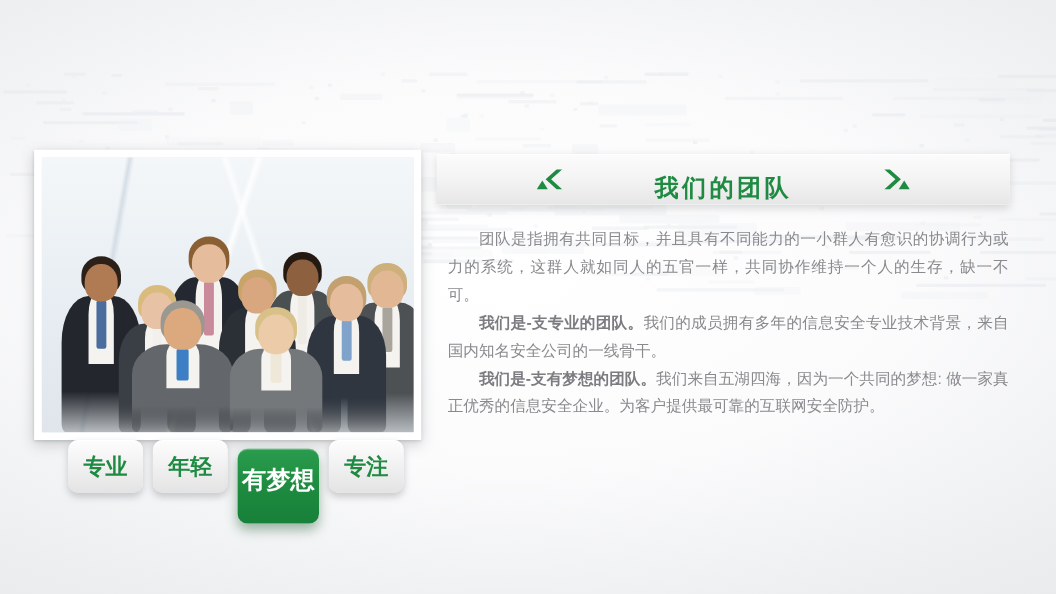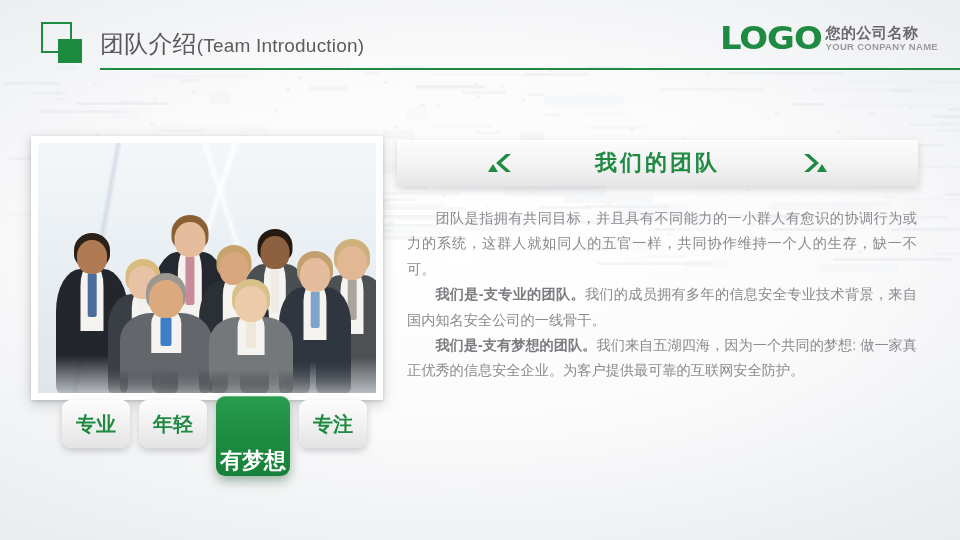--- a/index.html
+++ b/index.html
@@ -250,21 +250,21 @@
   .banner {
     position: absolute;
     left: 397px;
     top: 140px;
     width: 521px;
     height: 46px;
     background: linear-gradient(180deg, #fcfcfc 0%, #f4f4f4 48%, #e6e6e6 100%);
     box-shadow: 0 3px 8px rgba(110,115,120,0.28), inset 0 1px 0 #ffffff;
     z-index: 5;
     display: flex;
-    align-items: center;
+    align-items: flex-end;
     justify-content: center;
   }
   .banner-title {
     font-size: 22px;
     font-weight: 700;
     color: #1f8a42;
     letter-spacing: 3px;
   }
   .chev {
     position: absolute;
@@ -528,38 +528,20 @@
       <div class="tx-blob" style="left: 406.033px; top: 41.2533px; width: 20.8866px; height: 12.7719px; opacity: 0.426422;"></div>
       <div class="tx-line" style="left: 267.635px; top: 163.113px; width: 125.821px; opacity: 0.449551;"></div>
       <div class="tx-line" style="left: 648.408px; top: 162.314px; width: 61.9599px; opacity: 0.314194;"></div>
       <div class="tx-line" style="left: 497.618px; top: 120.642px; width: 96.5678px; opacity: 0.355704;"></div>
       <div class="tx-dot" style="left: 298.324px; top: 9.95429px; opacity: 0.641421;"></div>
       <div class="tx-dot" style="left: 682.408px; top: 71.4313px; opacity: 0.394537;"></div>
       <div class="tx-dot" style="left: 294.227px; top: 84.3585px; opacity: 0.470702;"></div>
       <div class="tx-line" style="left: 904.145px; top: 98.5427px; width: 62.5441px; opacity: 0.501035;"></div>
     </div>
 
-  <div class="header">
-    <div class="logo-mark">
-      <div class="sq-outline"></div>
-      <div class="sq-fill"></div>
-    </div>
-    <div class="page-title">
-      <span class="cn">团队介绍</span><span class="en">(Team Introduction)</span>
-    </div>
-    <div class="title-rule"></div>
-
-    <div class="brand">
-      <div class="brand-logo">LOGO</div>
-      <div class="brand-names">
-        <div class="brand-cn">您的公司名称</div>
-        <div class="brand-en">YOUR CONPANY NAME</div>
-      </div>
-    </div>
-  </div>
 
   <div class="photo-card">
     <div class="photo">
       <div class="glass"></div>
       <div id="people">
           <div class="person" style="left: calc(16% - 36px); width: 72px; height: 158px; z-index: 2;">
             <div class="body" style="width: 72px; height: 124px; background: linear-gradient(rgb(35, 38, 44) 0%, rgb(35, 38, 44) 70%, rgba(0, 0, 0, 0.18) 100%);"></div>
             <div class="shirt" style="bottom: 49.56px; height: 64px; top: 32px;"></div>
             <div class="tie" style="top: 38px; height: 43.52px; background: rgb(75, 109, 158);"></div>
             <div class="hair" style="width: 36px; height: 34px; top: -2px; background: rgb(43, 33, 24);"></div>
@@ -625,21 +607,21 @@
     </div>
   </div>
 
   <div class="tags" id="tags">
       <div class="chip inactive" style="left: 62px; top: 400px; width: 68px; height: 48px;">
         <span>专业</span>
       </div>
       <div class="chip inactive" style="left: 139px; top: 400px; width: 68px; height: 48px;">
         <span>年轻</span>
       </div>
-      <div class="chip active" style="left: 216px; top: 396px; width: 74px; height: 80px; align-items: flex-end; padding-top: 14px;">
+      <div class="chip active" style="left: 216px; top: 408px; width: 74px; height: 68px; align-items: flex-start; padding-top: 14px;">
         <span>有梦想</span>
       </div>
       <div class="chip inactive" style="left: 299px; top: 400px; width: 68px; height: 48px;">
         <span>专注</span>
       </div>
     </div>
 
   <div class="banner">
     <span class="chev left">
       <svg width="30" height="22" viewBox="0 0 30 22">

